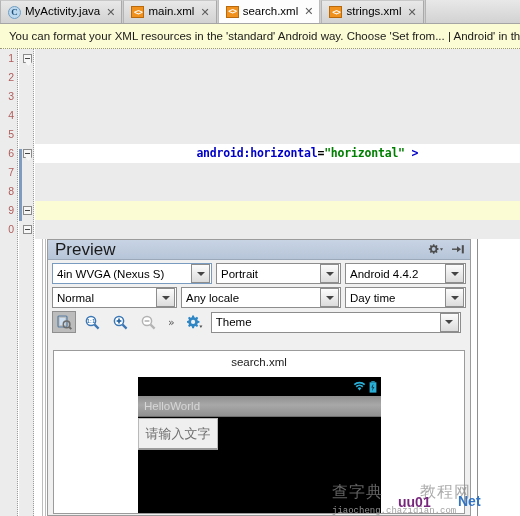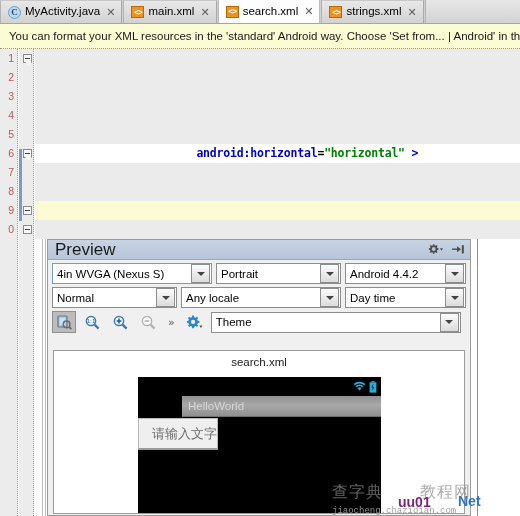--- a/index.html
+++ b/index.html
@@ -347,41 +347,40 @@
     gap: 3px;
   }
   .dev-actionbar {
     height: 21px;
     background: linear-gradient(#8f8f8f, #a8a8a8 45%, #909090);
     border-bottom: 1px solid #6e6e6e;
     display: flex;
     align-items: center;
     padding-left: 6px;
     box-sizing: border-box;
-    margin-left: 44px;
   }
   .dev-appname {
     font-size: 11.5px;
     color: #d6d6d6;
   }
   .dev-body {
     background: #000000;
     height: 100px;
     padding-top: 1px;
   }
   .dev-edittext {
     width: 80px;
     height: 32px;
     background: #efefef;
     border: 1px solid #b9b9b9;
     border-bottom: 2px solid #9a9a9a;
     box-sizing: border-box;
     display: flex;
     align-items: center;
-    justify-content: flex-end;
+    justify-content: center;
     font-size: 13px;
     color: #6e6e6e;
     font-family: "DejaVu Sans", sans-serif;
   }
   .panel-left-bars {
     position: absolute;
     left: 41px; top: 239px;
     width: 6px; height: 277px;
     background: #ffffff;
   }

